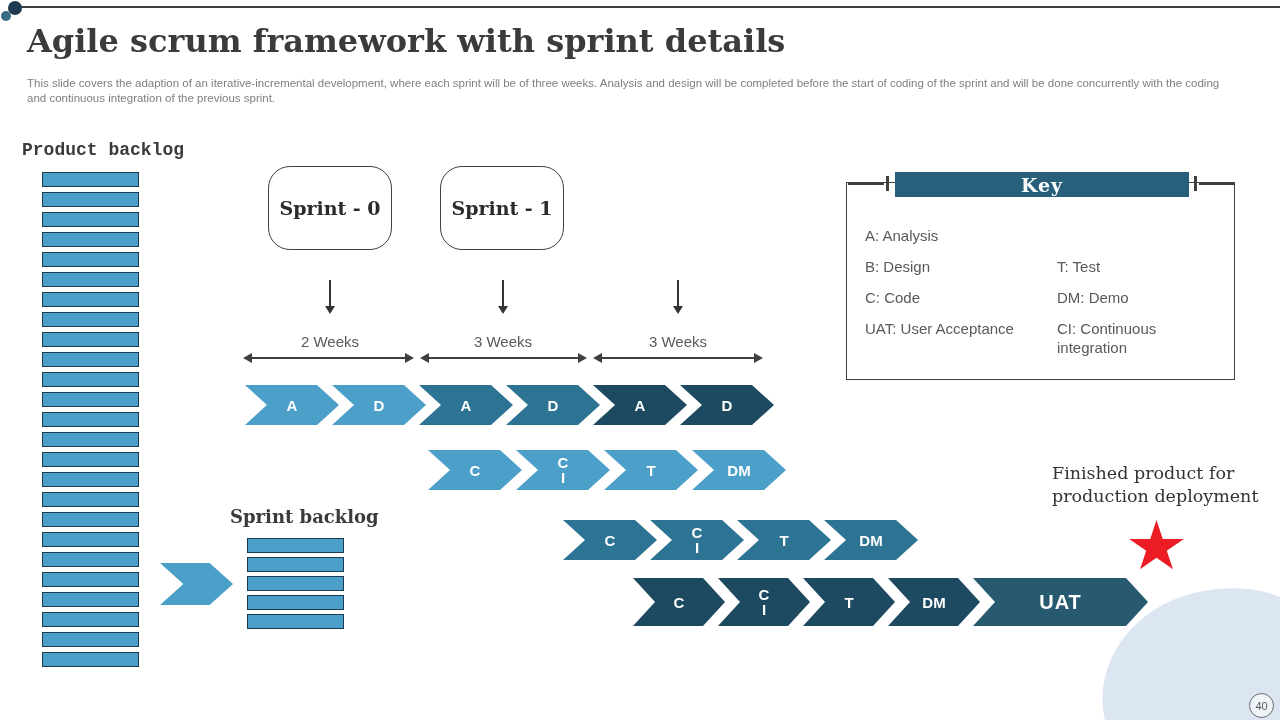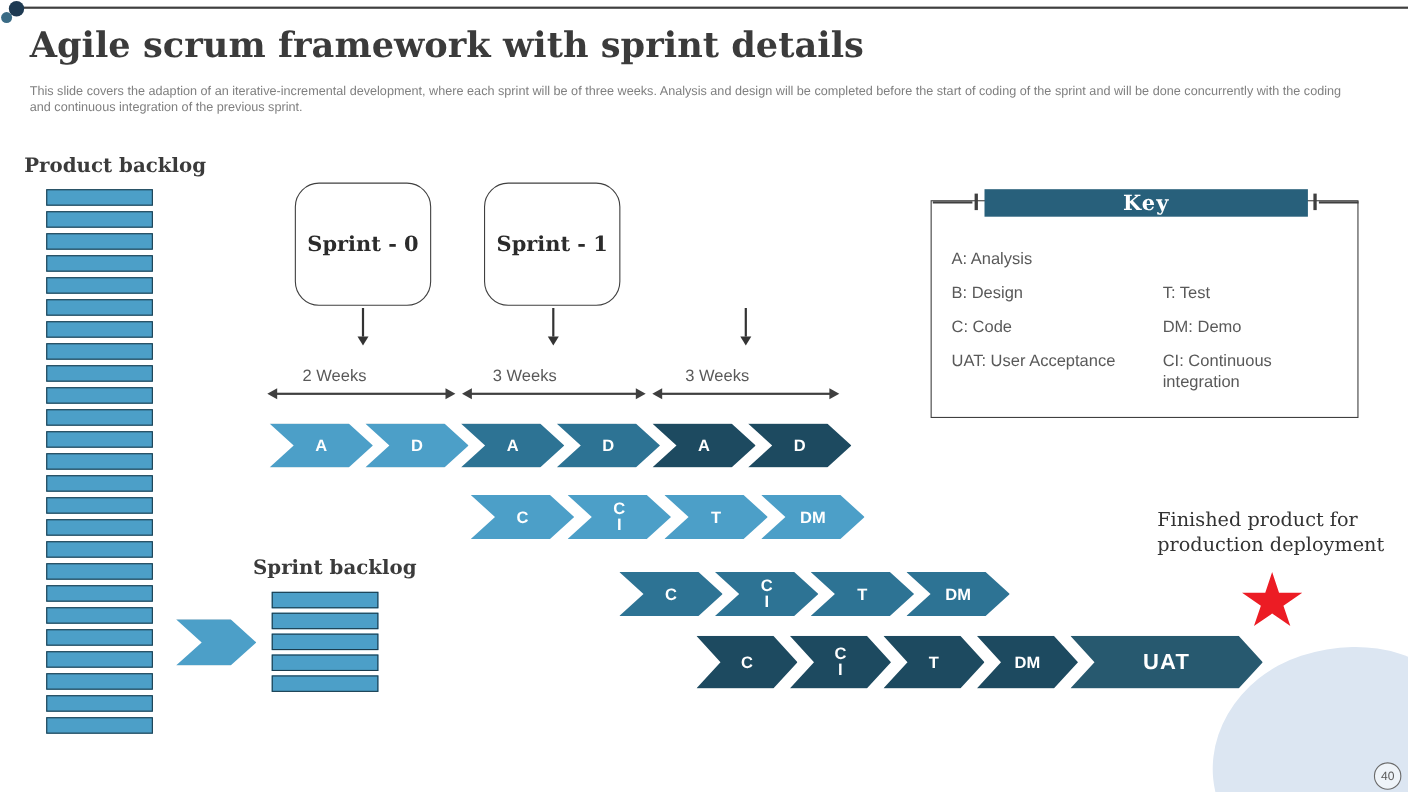--- a/index.html
+++ b/index.html
@@ -12,36 +12,36 @@
   .dot-big{left:8px;top:1px;width:14px;height:14px;}
   .dot-small{left:1px;top:11px;width:10px;height:10px;}
 
   .title{position:absolute;left:27px;top:22px;width:1100px;
          font-family:"DejaVu Serif",serif;font-weight:700;font-size:32px;color:#3b3b3b;}
   .subtitle{position:absolute;left:27px;top:76px;width:1206px;
             font-size:11.5px;line-height:14.5px;color:#7f7f7f;}
 
   .serif-label{position:absolute;font-family:"DejaVu Serif",serif;font-weight:700;
                font-size:18px;color:#3b3b3b;}
-  .lbl-product{left:22px;top:140px;}
+  .lbl-product{left:22px;top:140px;font-family:Liberation Mono, monospace;}
   .lbl-sprint{left:230px;top:506px;}
 
   .bar{position:absolute;border:1px solid #1a3c4e;box-sizing:border-box;}
 
-  .sprint-box{position:absolute;top:166px;width:124px;height:112px;box-sizing:border-box;
+  .sprint-box{position:absolute;top:166px;width:124px;height:84px;box-sizing:border-box;
               border:1.5px solid #404040;border-radius:22px;background:#fff;
               display:flex;align-items:center;justify-content:center;
               font-family:"DejaVu Serif",serif;font-weight:700;font-size:19px;color:#2b2b2b;}
 
   .varrow{position:absolute;top:280px;width:2px;height:26px;background:#333;}
   .varrow::after{content:"";position:absolute;left:-4px;top:26px;width:0;height:0;
                  border-left:5px solid transparent;border-right:5px solid transparent;
                  border-top:8px solid #333;}
 
-  .week{position:absolute;top:333px;width:110px;
+  .week{position:absolute;top:333px;width:110px;text-align:center;
         font-size:15px;color:#595959;}
 
   .harrow{position:absolute;top:351px;height:14px;}
   .harrow .line{position:absolute;left:6px;right:6px;top:6px;height:1.6px;background:#3f3f3f;}
   .harrow::before{content:"";position:absolute;left:0;top:2px;width:0;height:0;
                   border-top:5px solid transparent;border-bottom:5px solid transparent;
                   border-right:9px solid #3f3f3f;}
   .harrow::after{content:"";position:absolute;right:0;top:2px;width:0;height:0;
                  border-top:5px solid transparent;border-bottom:5px solid transparent;
                  border-left:9px solid #3f3f3f;}

